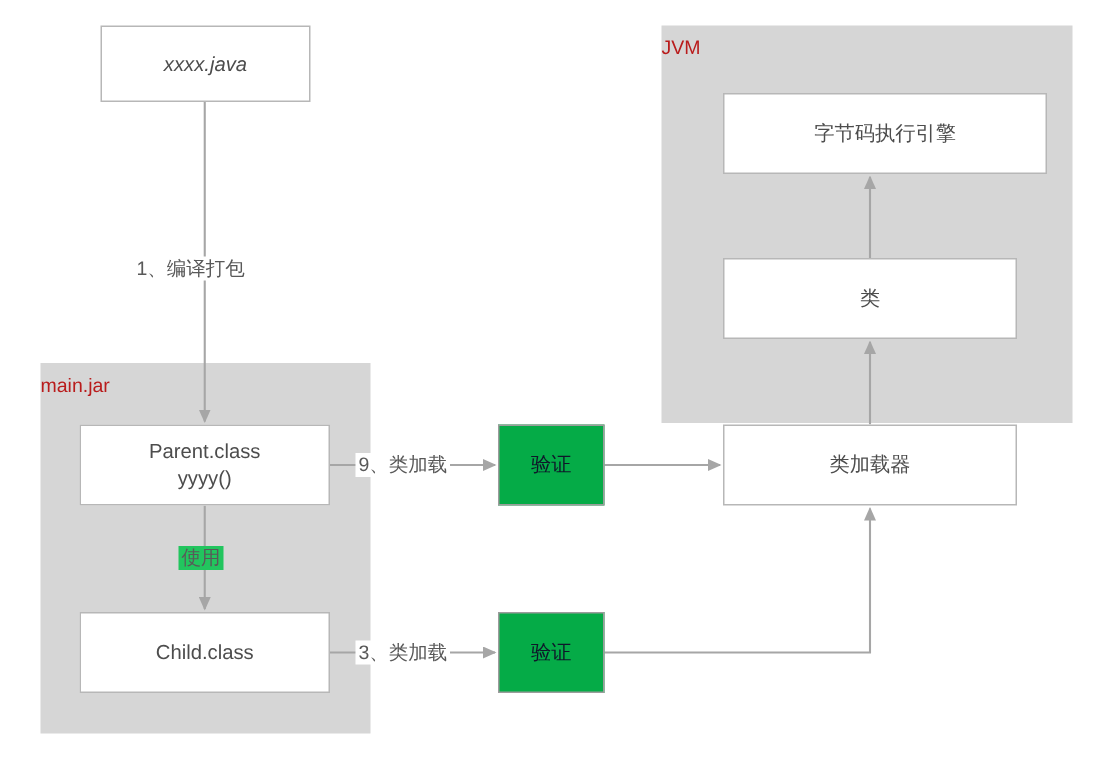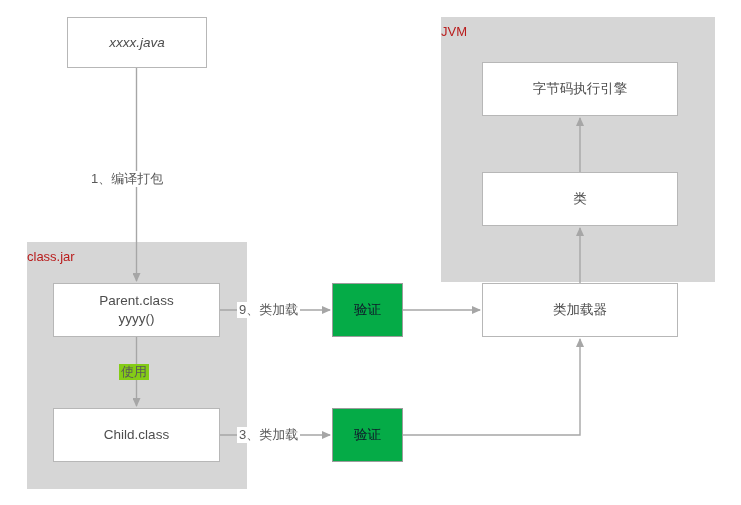--- a/index.html
+++ b/index.html
@@ -54,38 +54,38 @@
     position: absolute;
     color: #595959;
     font-size: 13px;
     line-height: 16px;
     background: #ffffff;
     padding: 0 2px;
     white-space: nowrap;
     text-align: center;
   }
   .edge-label.on-gray {
-    background: #84cc16;
+    background: #22c55e;
   }
   svg.links {
     position: absolute;
     left: 0;
     top: 0;
     width: 741px;
     height: 505px;
     pointer-events: none;
   }
 </style>
 </head>
 <body>
 
 <div id="canvas">
 
   <div class="group-box" style="left:27px; top:242px; width:220px; height:247px;"></div>
-  <div class="group-title" style="left:27px; top:249px; width:220px;">class.jar</div>
+  <div class="group-title" style="left:27px; top:249px; width:220px;">main.jar</div>
 
   <div class="group-box" style="left:441px; top:17px; width:274px; height:265px;"></div>
   <div class="group-title" style="left:441px; top:24px; width:274px;">JVM</div>
 
   <svg class="links" viewBox="0 0 741 505" xmlns="http://www.w3.org/2000/svg">
     <defs>
       <marker id="arrow" markerWidth="9" markerHeight="8" refX="8" refY="4" orient="auto" markerUnits="userSpaceOnUse">
         <path d="M0,0 L9,4 L0,8 z" fill="#a6a6a6"></path>
       </marker>
     </defs>
@@ -117,21 +117,21 @@
   <div class="node" style="left:53px; top:408px; width:167px; height:54px;">Child.class</div>
 
   <div class="node green" style="left:332px; top:283px; width:71px; height:54px;">验证</div>
 
   <div class="node green" style="left:332px; top:408px; width:71px; height:54px;">验证</div>
 
   <div class="node" style="left:482px; top:283px; width:196px; height:54px;">类加载器</div>
 
   <div class="node" style="left:482px; top:172px; width:196px; height:54px;">类</div>
 
-  <div class="node" style="left:482px; top:62px; width:196px; height:54px;">字节码执行引擎</div>
+  <div class="node" style="left:482px; top:62px; width:216px; height:54px;">字节码执行引擎</div>
 
   <div class="edge-label" style="left:89px; top:171px;">1、编译打包</div>
 
   <div class="edge-label on-gray" style="left:119px; top:364px;">使用</div>
 
   <div class="edge-label" style="left:237px; top:302px;">9、类加载</div>
 
   <div class="edge-label" style="left:237px; top:427px;">3、类加载</div>
 
 </div>

